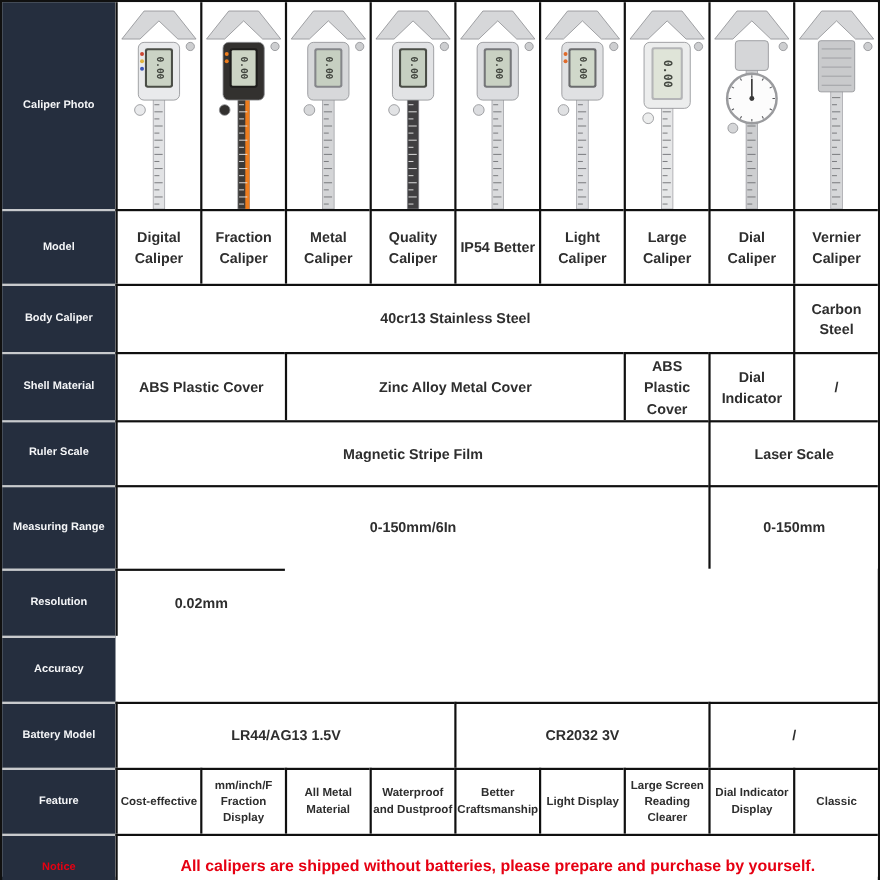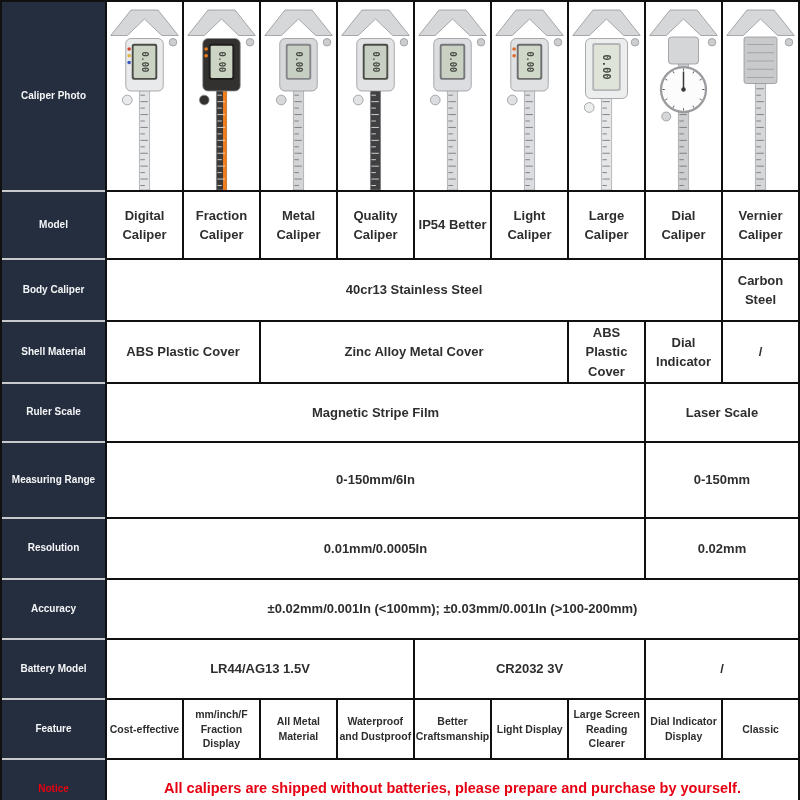--- a/index.html
+++ b/index.html
@@ -401,26 +401,24 @@
       <div class="cell ct" style="grid-column: span 7;">Magnetic Stripe Film</div>
       <div class="cell ct" style="grid-column: span 2;">Laser Scale</div>
     </div>
     <div class="row" style="height: 76px;">
       <div class="label lt">Measuring Range</div>
       <div class="cell ct" style="grid-column: span 7;">0-150mm/6In</div>
       <div class="cell ct" style="grid-column: span 2;">0-150mm</div>
     </div>
     <div class="row" style="height: 61px;">
       <div class="label lt">Resolution</div>
-      <div class="cell ct" style="grid-column: span 7;">0.01mm/0.0005In</div>
       <div class="cell ct" style="grid-column: span 2;">0.02mm</div>
     </div>
     <div class="row" style="height: 60px;">
       <div class="label lt">Accuracy</div>
-      <div class="cell ct" style="grid-column: span 9;">±0.02mm/0.001In (&lt;100mm); ±0.03mm/0.001In (&gt;100-200mm)</div>
     </div>
     <div class="row" style="height: 60px;">
       <div class="label lt">Battery Model</div>
       <div class="cell ct" style="grid-column: span 4;">LR44/AG13 1.5V</div>
       <div class="cell ct" style="grid-column: span 3;">CR2032 3V</div>
       <div class="cell ct" style="grid-column: span 2;">/</div>
     </div>
     <div class="row feature" style="height: 60px;">
       <div class="label lt">Feature</div>
       <div class="cell ct" style="grid-column: span 1;">Cost-effective</div>

